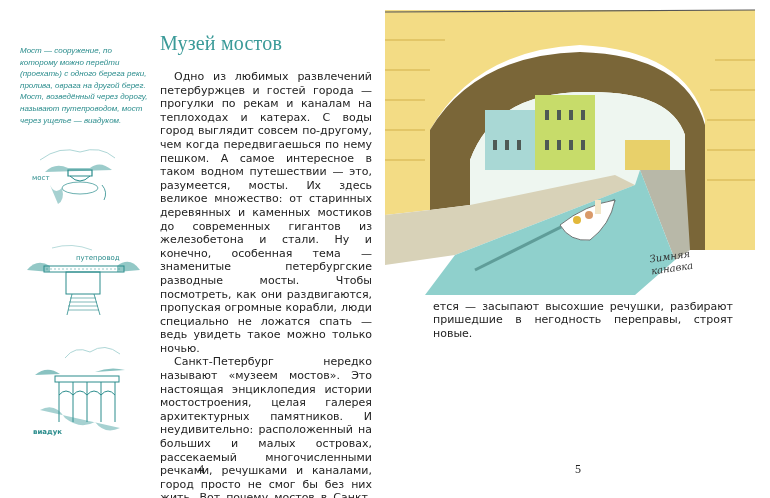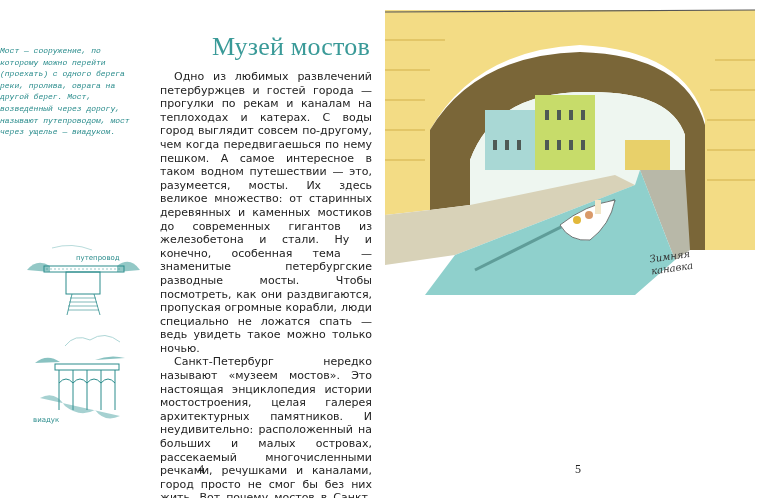--- a/index.html
+++ b/index.html
@@ -1,52 +1,64 @@
 <!DOCTYPE html>
 <html><head>
 <meta charset="utf-8">
 <style>
   html,body{margin:0;padding:0;background:#fff;}
   body{width:770px;height:498px;position:relative;overflow:hidden;font-family:"Liberation Sans",sans-serif;}
   .page{position:absolute;top:0;height:498px;background:#fff;}
   .left{left:0;width:385px;}
   .right{left:385px;width:385px;}
-  .sidenote{position:absolute;left:0;top:45px;width:130px;font-family:Liberation Mono, monospace;font-style:italic;font-size:8px;line-height:11.6px;color:#2a8c8c;}
-  .title{position:absolute;left:160px;top:32px;width:210px;text-align:right;font-family:"Liberation Serif",serif;font-size:26px;color:#3a9a98;letter-spacing:0.2px;}
+  .sidenote{position:absolute;left:20px;top:45px;width:130px;font-family:Liberation Sans, sans-serif;font-style:italic;font-size:8px;line-height:11.6px;color:#2a8c8c;}
+  .title{position:absolute;left:160px;top:32px;width:210px;text-align:left;font-family:"Liberation Serif",serif;font-size:20px;color:#3a9a98;letter-spacing:0.2px;}
   .body-left{position:absolute;left:160px;top:70px;width:212px;}
   .para{font-family:"DejaVu Sans",sans-serif;font-size:11px;line-height:13.6px;color:#222;text-align:justify;margin:0;text-indent:14px;}
   .body-right{position:absolute;left:48px;top:300px;width:300px;}
   .body-right .para{line-height:13.4px;}
   .pnum{position:absolute;top:462px;font-family:"Liberation Serif",serif;font-size:12px;color:#222;}
   .ill{position:absolute;}
   .caption{font-family:"DejaVu Serif",serif;font-style:italic;font-size:10px;color:#333;line-height:12px;}
   .sketch-label{font-family:"DejaVu Sans",sans-serif;font-size:7px;color:#2a8c8c;}
 </style>
 </head>
 <body>
 
 <div class="page left">
   <div class="sidenote">Мост — сооружение, по которому можно перейти (проехать) с одного берега реки, пролива, оврага на другой берег. Мост, возведённый через дорогу, называют путепроводом, мост через ущелье — виадуком.</div>
 
+  <div class="ill" style="left:30px;top:140px;width:95px;height:75px;">
+    <svg width="95" height="75" viewBox="0 0 95 75">
+      <path d="M10 20 Q30 5 50 12 Q70 5 85 18" fill="none" stroke="#9cc" stroke-width="0.8"></path>
+      <path d="M15 32 Q25 22 38 28 L60 28 Q70 20 82 30" fill="#3a9a98" opacity="0.5"></path>
+      <path d="M38 30 L62 30 L62 36 L38 36 Z" fill="none" stroke="#2a8c8c" stroke-width="1.2"></path>
+      <path d="M40 36 Q50 46 60 36" fill="none" stroke="#2a8c8c" stroke-width="1"></path>
+      <ellipse cx="50" cy="48" rx="18" ry="6" fill="none" stroke="#2a8c8c" stroke-width="0.7"></ellipse>
+      <path d="M20 45 Q25 55 32 48 Q35 60 28 64" fill="#3a9a98" opacity="0.45"></path>
+      <path d="M72 45 Q78 52 74 60" fill="none" stroke="#2a8c8c" stroke-width="0.8"></path>
+    </svg>
+    <span class="sketch-label" style="position:absolute;left:2px;top:34px;">мост</span>
+  </div>
 
   <div class="ill" style="left:22px;top:240px;width:120px;height:75px;">
     <svg width="120" height="75" viewBox="0 0 120 75">
       <path d="M30 8 Q50 2 70 10" fill="none" stroke="#9cc" stroke-width="0.7"></path>
       <path d="M5 30 Q15 18 28 26 L28 32 Z" fill="#3a9a98" opacity="0.55"></path>
       <path d="M95 26 Q108 16 118 30 L95 32 Z" fill="#3a9a98" opacity="0.55"></path>
       <rect x="22" y="26" width="80" height="6" fill="none" stroke="#2a8c8c" stroke-width="1"></rect>
       <line x1="24" y1="29" x2="100" y2="29" stroke="#2a8c8c" stroke-width="0.5" stroke-dasharray="2 2"></line>
       <rect x="44" y="32" width="34" height="22" fill="none" stroke="#2a8c8c" stroke-width="1"></rect>
       <path d="M50 54 L45 75 M72 54 L78 75" stroke="#2a8c8c" stroke-width="0.8"></path>
       <path d="M48 58 L74 58 M47 62 L75 62 M46 66 L76 66 M46 70 L77 70" stroke="#2a8c8c" stroke-width="0.6"></path>
     </svg>
     <span class="sketch-label" style="position:absolute;left:38px;top:14px;margin-left:16px;">путепровод</span>
   </div>
 
-  <div class="ill" style="left:25px;top:328px;width:110px;height:100px;">
+  <div class="ill" style="left:25px;top:340px;width:110px;height:100px;font-weight:bold;">
     <svg width="110" height="100" viewBox="0 0 110 100">
       <path d="M40 18 Q50 5 65 12 Q80 2 95 14" fill="none" stroke="#9cc" stroke-width="0.8"></path>
       <path d="M10 35 Q22 25 35 34" fill="#3a9a98" opacity="0.6"></path>
       <path d="M70 32 Q85 26 100 30" fill="#3a9a98" opacity="0.6"></path>
       <rect x="30" y="36" width="64" height="6" fill="none" stroke="#2a8c8c" stroke-width="1"></rect>
       <g stroke="#2a8c8c" stroke-width="1" fill="none">
         <path d="M34 42 L34 82 M48 42 L48 82 M62 42 L62 82 M76 42 L76 82 M90 42 L90 82"></path>
         <path d="M34 55 Q41 47 48 55 Q55 47 62 55 Q69 47 76 55 Q83 47 90 55"></path>
       </g>
       <path d="M15 70 Q30 62 40 78 Q55 90 70 82 Q80 95 95 88" fill="#3a9a98" opacity="0.45"></path>
@@ -111,16 +123,17 @@
 
       <path d="M175 225 Q200 205 230 200 Q225 225 205 240 Q185 242 175 225 Z" fill="#ffffff" stroke="#555" stroke-width="0.8"></path>
       <circle cx="192" cy="220" r="4" fill="#e2b83a"></circle>
         <circle cx="204" cy="215" r="4" fill="#d99a6a"></circle>
         <rect x="210" y="200" width="6" height="14" fill="#f2e6c8"></rect>
     </svg>
     <div class="caption" style="position:absolute;left:265px;top:248px;width:80px;transform:rotate(-8deg);">Зимняя канавка</div>
   </div>
 
   <div class="body-right">
+    <p class="para" style="text-indent:0;">ется — засыпают высохшие речушки, разбирают пришедшие в негодность переправы, строят новые.</p>
   </div>
 
   <div class="pnum" style="left:190px;">5</div>
 </div>
 
 </body></html>

